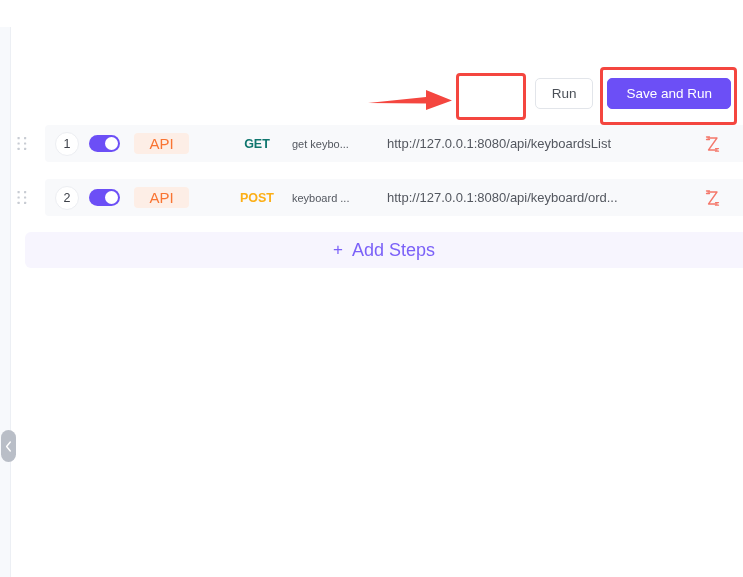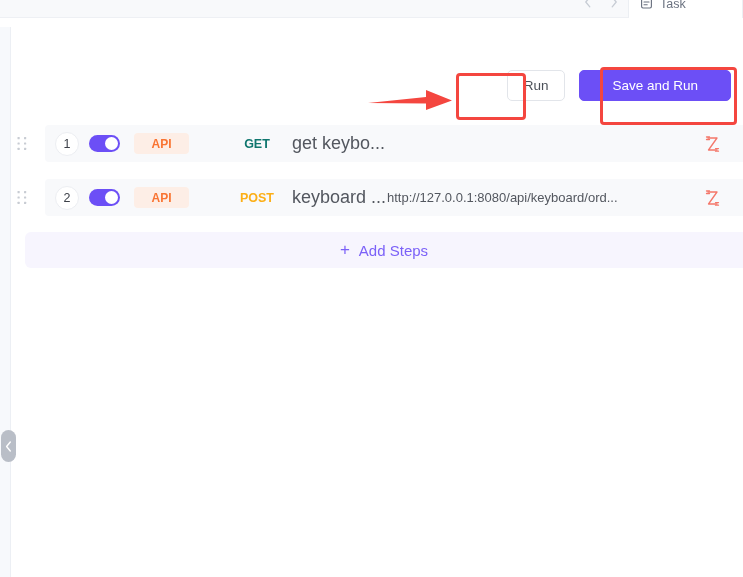--- a/index.html
+++ b/index.html
@@ -90,21 +90,21 @@
   }
   .tab-chip .tab-label {
     font-size: 12.5px;
     color: #6b7280;
     white-space: nowrap;
   }
 
   
   .actions {
     position: absolute;
-    top: 70px;
+    top: 78px;
     right: 12px;
     display: flex;
     align-items: center;
     gap: 14px;
   }
   .btn {
     height: 31px;
     padding: 0 16px;
     border-radius: 5px;
     font-size: 13.5px;
@@ -117,21 +117,21 @@
   }
   .btn-ghost {
     background: #ffffff;
     border: 1px solid #e2e5ea;
     color: #4b5058;
   }
   .btn-primary {
     background: #6c4ff6;
     border: 1px solid #6c4ff6;
     color: #ffffff;
-    padding: 0 32px;
+    padding: 0 18px;
   }
 
   
   .annot-box {
     position: absolute;
     border: 3px solid #f4463f;
     border-radius: 4px;
     pointer-events: none;
   }
   #annot-run  { left: 456px; top: 73px; width: 64px; height: 41px; }
@@ -211,40 +211,40 @@
     border-radius: 50%;
     background: #ffffff;
   }
   .type-badge {
     margin-left: 14px;
     width: 55px;
     height: 21px;
     border-radius: 4px;
     background: #fdeee6;
     color: #f97432;
-    font-size: 12px;
-    font-weight: bold;
+    font-size: 15px;
+    font-weight: normal;
     display: flex;
     align-items: center;
     justify-content: center;
     flex: 0 0 55px;
   }
   .method {
     width: 70px;
     margin-left: 33px;
     font-size: 12.5px;
     font-weight: bold;
     text-align: center;
     flex: 0 0 70px;
   }
   .method.get  { color: #0f766e; }
   .method.post { color: #fcaf17; }
   .step-name {
     width: 95px;
-    font-size: 18px;
+    font-size: 11px;
     color: #53575f;
     white-space: nowrap;
     overflow: hidden;
     text-overflow: ellipsis;
     flex: 0 0 95px;
   }
   .step-url {
     margin-left: 0px;
     font-size: 13px;
     color: #53575f;
@@ -282,71 +282,38 @@
     gap: 9px;
     cursor: pointer;
   }
   .add-steps .plus {
     font-size: 17px;
     color: #7b61f8;
     line-height: 1;
     margin-top: -1px;
   }
   .add-steps .add-label {
-    font-size: 15px;
+    font-size: 18px;
     color: #7b61f8;
   }
 </style>
 </head>
 <body>
 
 <div class="app">
 
   <div class="sidebar-rail"></div>
   <div class="sidebar-collapse-handle">
     <span>
       <svg width="7" height="11" viewBox="0 0 7 11">
         <path d="M5.3 1 L1.6 5.5 L5.3 10" fill="none" stroke="#ffffff" stroke-width="1.4" stroke-linecap="round" stroke-linejoin="round"></path>
       </svg>
     </span>
   </div>
 
-  <div class="topbar">
-    <div class="topbar-inner">
-
-      <div class="nav-arrow">
-        <span>
-          <svg width="8" height="12" viewBox="0 0 8 12">
-            <path d="M5.8 1.2 L1.8 6 L5.8 10.8" fill="none" stroke="#c7ccd4" stroke-width="1.3" stroke-linecap="round" stroke-linejoin="round"></path>
-          </svg>
-        </span>
-      </div>
-
-      <div class="nav-arrow">
-        <span>
-          <svg width="8" height="12" viewBox="0 0 8 12">
-            <path d="M2.2 1.2 L6.2 6 L2.2 10.8" fill="none" stroke="#c7ccd4" stroke-width="1.3" stroke-linecap="round" stroke-linejoin="round"></path>
-          </svg>
-        </span>
-      </div>
-
-      <div class="tab-chip">
-        <span>
-          <svg width="13" height="14" viewBox="0 0 13 14">
-            <rect x="1.6" y="1" width="9.8" height="12" rx="1.4" fill="none" stroke="#6b7280" stroke-width="1.15"></rect>
-            <line x1="4" y1="4.2" x2="9" y2="4.2" stroke="#6b7280" stroke-width="1.1" stroke-linecap="round"></line>
-            <line x1="4" y1="7" x2="9" y2="7" stroke="#6b7280" stroke-width="1.1" stroke-linecap="round"></line>
-            <line x1="4" y1="9.8" x2="7.2" y2="9.8" stroke="#6b7280" stroke-width="1.1" stroke-linecap="round"></line>
-          </svg>
-        </span>
-        <span class="tab-label">Task</span>
-      </div>
-
-    </div>
-  </div>
 
   <div class="actions">
     <div class="btn btn-ghost">Run</div>
     <div class="btn btn-primary">Save and Run</div>
   </div>
 
   <div class="annot-box" id="annot-run"></div>
   <div class="annot-box" id="annot-sar"></div>
   <div class="annot-arrow">
     <svg width="86" height="24" viewBox="0 0 86 24">
@@ -370,20 +337,21 @@
         </svg>
       </div>
       <div class="row-body">
         <div class="step-index">1</div>
         <div class="toggle">
           <div class="knob"></div>
         </div>
         <div class="type-badge">API</div>
         <div class="method get">GET</div>
         <div class="step-name">get keybo...</div>
+        <div class="step-url">http://127.0.0.1:8080/api/keyboardsList</div>
         <div class="row-action">
           <svg width="15" height="16" viewBox="0 0 15 16">
             <g fill="none" stroke="#f4776a" stroke-width="1.3" stroke-linecap="round" stroke-linejoin="round">
               <path d="M3 2 L12 2 L3.5 14 L12 14"></path>
               <path d="M1.5 1 L4.5 1 M1.5 3.5 L4.5 3.5"></path>
               <path d="M10.5 12.6 L13.5 12.6 M10.5 15.2 L13.5 15.2"></path>
             </g>
           </svg>
         </div>
       </div>

